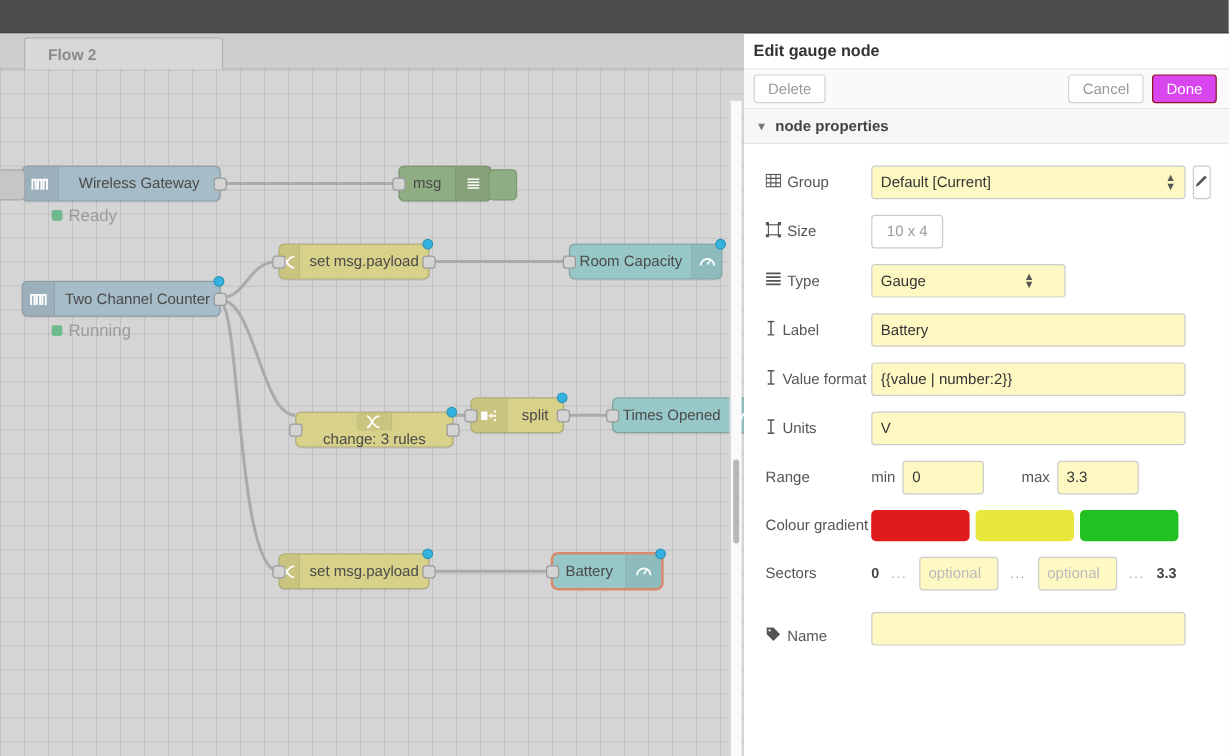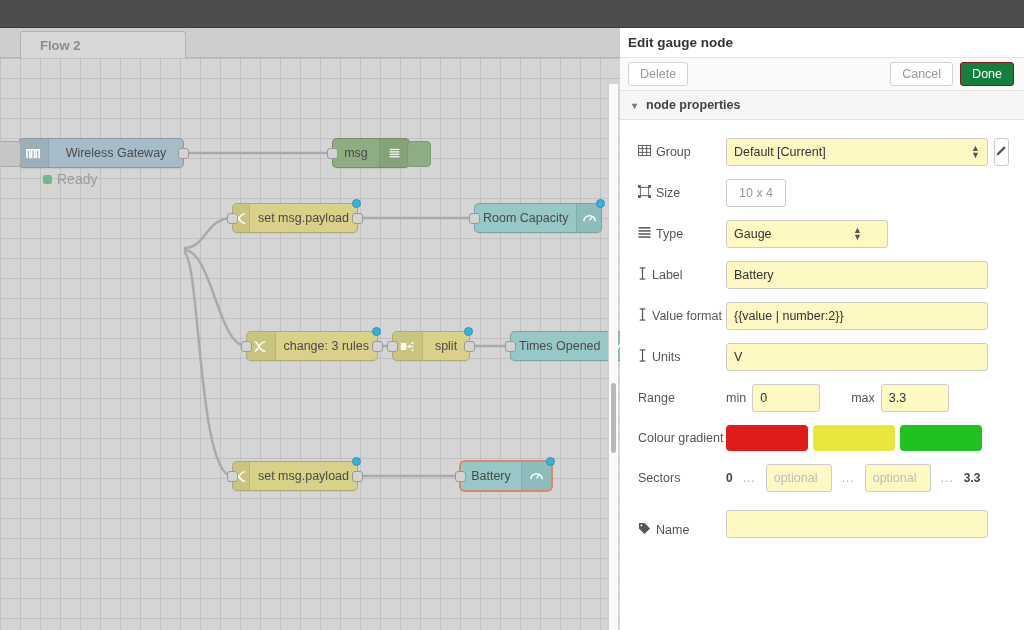--- a/index.html
+++ b/index.html
@@ -221,20 +221,34 @@
             </svg>
         </div>
         <div class="nlabel">Wireless Gateway</div>
         <div class="port out"></div>
         <div class="status">
           <span class="dot"></span>
           <span>Ready</span>
         </div>
       </div>
 
+      <div class="node node-blue" style="left:18px; top:176px; width:166px;">
+        <div class="dirty-dot"></div>
+        <div class="icon-box">
+          <svg width="15" height="15" viewBox="0 0 16 16">
+              <path d="M1,13 L1,4 L4,4 L4,13 M6,13 L6,4 L9,4 L9,13 M11,13 L11,4 L14,4 L14,13" stroke="#fff" stroke-width="1.7" fill="none"></path>
+            </svg>
+        </div>
+        <div class="nlabel">Two Channel Counter</div>
+        <div class="port out"></div>
+        <div class="status">
+          <span class="dot"></span>
+          <span>Running</span>
+        </div>
+      </div>
 
       <div class="node node-green" style="left:332px; top:80px; width:78px;">
         <div class="port in"></div>
         <div class="nlabel">msg</div>
         <div class="icon-box right">
           <svg width="13" height="13" viewBox="0 0 16 16">
               <g stroke="#fff" stroke-width="1.5">
                 <path d="M2,3 L14,3"></path>
                 <path d="M2,6 L14,6"></path>
                 <path d="M2,9 L14,9"></path>
@@ -262,21 +276,21 @@
         <div class="port in"></div>
         <div class="nlabel">Room Capacity</div>
         <div class="icon-box right">
           <svg width="15" height="15" viewBox="0 0 16 16">
               <path d="M2,11 A6,6 0 1 1 14,11" stroke="#fff" stroke-width="1.6" fill="none"></path>
               <path d="M8,10 L10.5,6.5" stroke="#fff" stroke-width="1.4"></path>
             </svg>
         </div>
       </div>
 
-      <div class="node node-yellow" style="left:246px; top:273px; width:132px;">
+      <div class="node node-yellow" style="left:246px; top:285px; width:132px;flex-direction:column;">
         <div class="dirty-dot"></div>
         <div class="port in"></div>
         <div class="icon-box">
           <svg width="15" height="15" viewBox="0 0 16 16">
               <path d="M2,3 C6,3 6,13 13,13 M2,13 C6,13 6,3 13,3" stroke="#fff" stroke-width="1.6" fill="none"></path>
             </svg>
         </div>
         <div class="nlabel">change: 3 rules</div>
         <div class="port out"></div>
       </div>
@@ -342,21 +356,21 @@
   <div class="panel">
 
     <div class="panel-title">
       <span>Edit gauge node</span>
     </div>
 
     <div class="panel-actions">
       <button class="btn">Delete</button>
       <span class="btn-spacer"></span>
       <button class="btn">Cancel</button>
-      <button class="btn btn-done" style="background: #15803d;">Done</button>
+      <button class="btn btn-done" style="background: #d946ef;">Done</button>
     </div>
 
     <div class="section-head">
       <span class="chev">▾</span>
       <span>node properties</span>
     </div>
 
     <div class="form">
 
       <div class="row">

